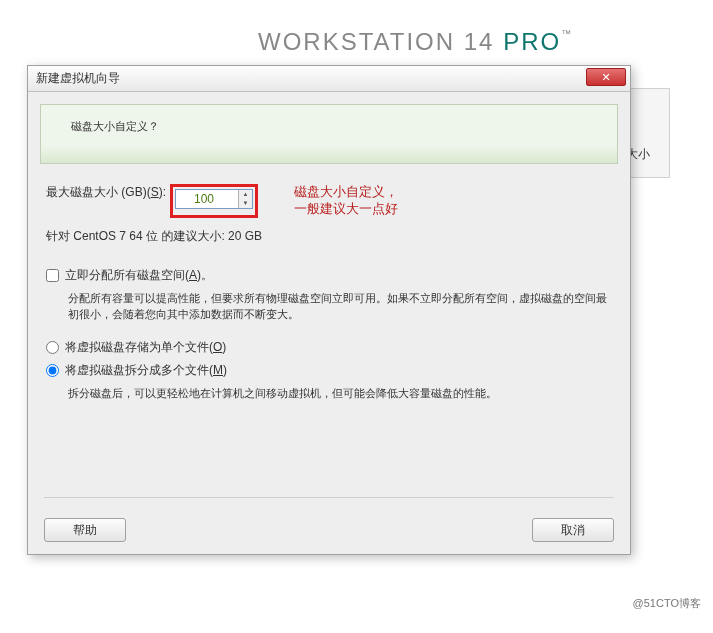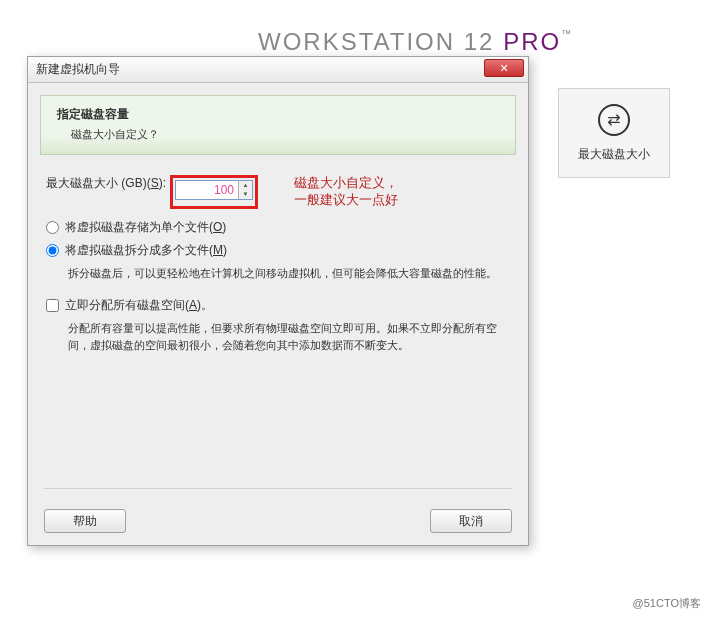--- a/index.html
+++ b/index.html
@@ -14,21 +14,21 @@
     .brand-header {
       position: absolute;
       top: 28px;
       left: 258px;
       font-size: 24px;
       font-weight: 300;
       letter-spacing: 2px;
       color: #888;
     }
     .brand-pro {
-      color: #701a75;
+      color: #0f766e;
     }
     .brand-tm {
       font-size: 10px;
       vertical-align: top;
       color: #888;
     }
     .remote-server-card {
       position: absolute;
       top: 88px;
       left: 558px;
@@ -55,23 +55,23 @@
       font-size: 16px;
       line-height: 1;
       color: #333;
     }
     .remote-server-card .label {
       font-size: 12px;
       color: #333;
     }
     .dialog {
       position: absolute;
-      top: 56px;
+      top: 65px;
       left: 27px;
-      width: 502px;
+      width: 604px;
       height: 490px;
       background: #eeeeee;
       border: 1px solid #a0a0a0;
       box-shadow: 3px 3px 10px rgba(0,0,0,0.25);
     }
     .titlebar {
       height: 26px;
       background: linear-gradient(to bottom, #fdfdfd, #e8e8e8);
       border-bottom: 1px solid #c0c0c0;
       display: flex;
@@ -136,23 +136,23 @@
       height: 20px;
       border: 1px solid #7a9cc6;
       background: #fff;
       display: flex;
       align-items: center;
       position: relative;
     }
     .spinner-value {
       flex: 1;
       text-align: right;
-      padding-right: 4px;
-      font-size: 12px;
-      color: #ec4899;
+      padding-right: 24px;
+      font-size: 12px;
+      color: #4d7c0f;
       line-height: 18px;
     }
     .spinner-arrows {
       width: 14px;
       height: 100%;
       display: flex;
       flex-direction: column;
       border-left: 1px solid #b0b0b0;
     }
     .spinner-arrows div {
@@ -240,38 +240,37 @@
       right: 12px;
       font-size: 11px;
       color: #777;
     }
     u { text-decoration: underline; }
   </style>
 </head>
 <body>
 
 <div class="brand-header">
-  <span>WORKSTATION 12 </span><span class="brand-pro">PRO</span><span class="brand-tm">™</span>
+  <span>WORKSTATION 14 </span><span class="brand-pro">PRO</span><span class="brand-tm">™</span>
 </div>
 
 <div class="remote-server-card">
   <div class="icon-circle">
     <div class="arrows">⇄</div>
   </div>
   <div class="label">最大磁盘大小</div>
 </div>
 
 <div class="dialog">
   <div class="titlebar">
     <span class="titlebar-text">新建虚拟机向导</span>
     <div class="close-btn">✕</div>
   </div>
 
   <div class="header-panel">
-    <div class="h-title">指定磁盘容量</div>
     <div class="h-sub">磁盘大小自定义？</div>
   </div>
 
   <div class="content">
     <div class="row-size">
       <span>
         <span>最大磁盘大小 (GB)(</span><u>S</u><span>):</span>
       </span>
       <span class="size-input-wrap">
         <div class="spinner">
@@ -281,46 +280,47 @@
             <div>▼</div>
           </div>
         </div>
       </span>
       <div class="annotation">
         <div>磁盘大小自定义，</div>
         <div>一般建议大一点好</div>
       </div>
     </div>
 
+    <div class="hint-line">针对 CentOS 7 64 位 的建议大小: 20 GB</div>
+
+    <div class="option-block">
+      <label class="checkbox-row">
+        <input type="checkbox" style="">
+        <span>
+          <span>立即分配所有磁盘空间(</span><u>A</u><span>)。</span>
+        </span>
+      </label>
+      <div class="desc-text">分配所有容量可以提高性能，但要求所有物理磁盘空间立即可用。如果不立即分配所有空间，虚拟磁盘的空间最初很小，会随着您向其中添加数据而不断变大。</div>
+    </div>
 
     <div class="option-block">
       <label class="radio-row">
         <input type="radio" name="disk-mode" style="">
         <span>
           <span>将虚拟磁盘存储为单个文件(</span><u>O</u><span>)</span>
         </span>
       </label>
       <label class="radio-row">
         <input type="radio" name="disk-mode" checked="" style="">
         <span>
           <span>将虚拟磁盘拆分成多个文件(</span><u>M</u><span>)</span>
         </span>
       </label>
       <div class="desc-text">拆分磁盘后，可以更轻松地在计算机之间移动虚拟机，但可能会降低大容量磁盘的性能。</div>
     </div>
-
-    <div class="option-block">
-      <label class="checkbox-row">
-        <input type="checkbox" style="">
-        <span>
-          <span>立即分配所有磁盘空间(</span><u>A</u><span>)。</span>
-        </span>
-      </label>
-      <div class="desc-text">分配所有容量可以提高性能，但要求所有物理磁盘空间立即可用。如果不立即分配所有空间，虚拟磁盘的空间最初很小，会随着您向其中添加数据而不断变大。</div>
-    </div>
   </div>
 
   <div class="divider"></div>
 
   <div class="button-bar">
     <div class="btn">帮助</div>
     <div class="spacer"></div>
     <div class="btn">取消</div>
   </div>
 </div>

